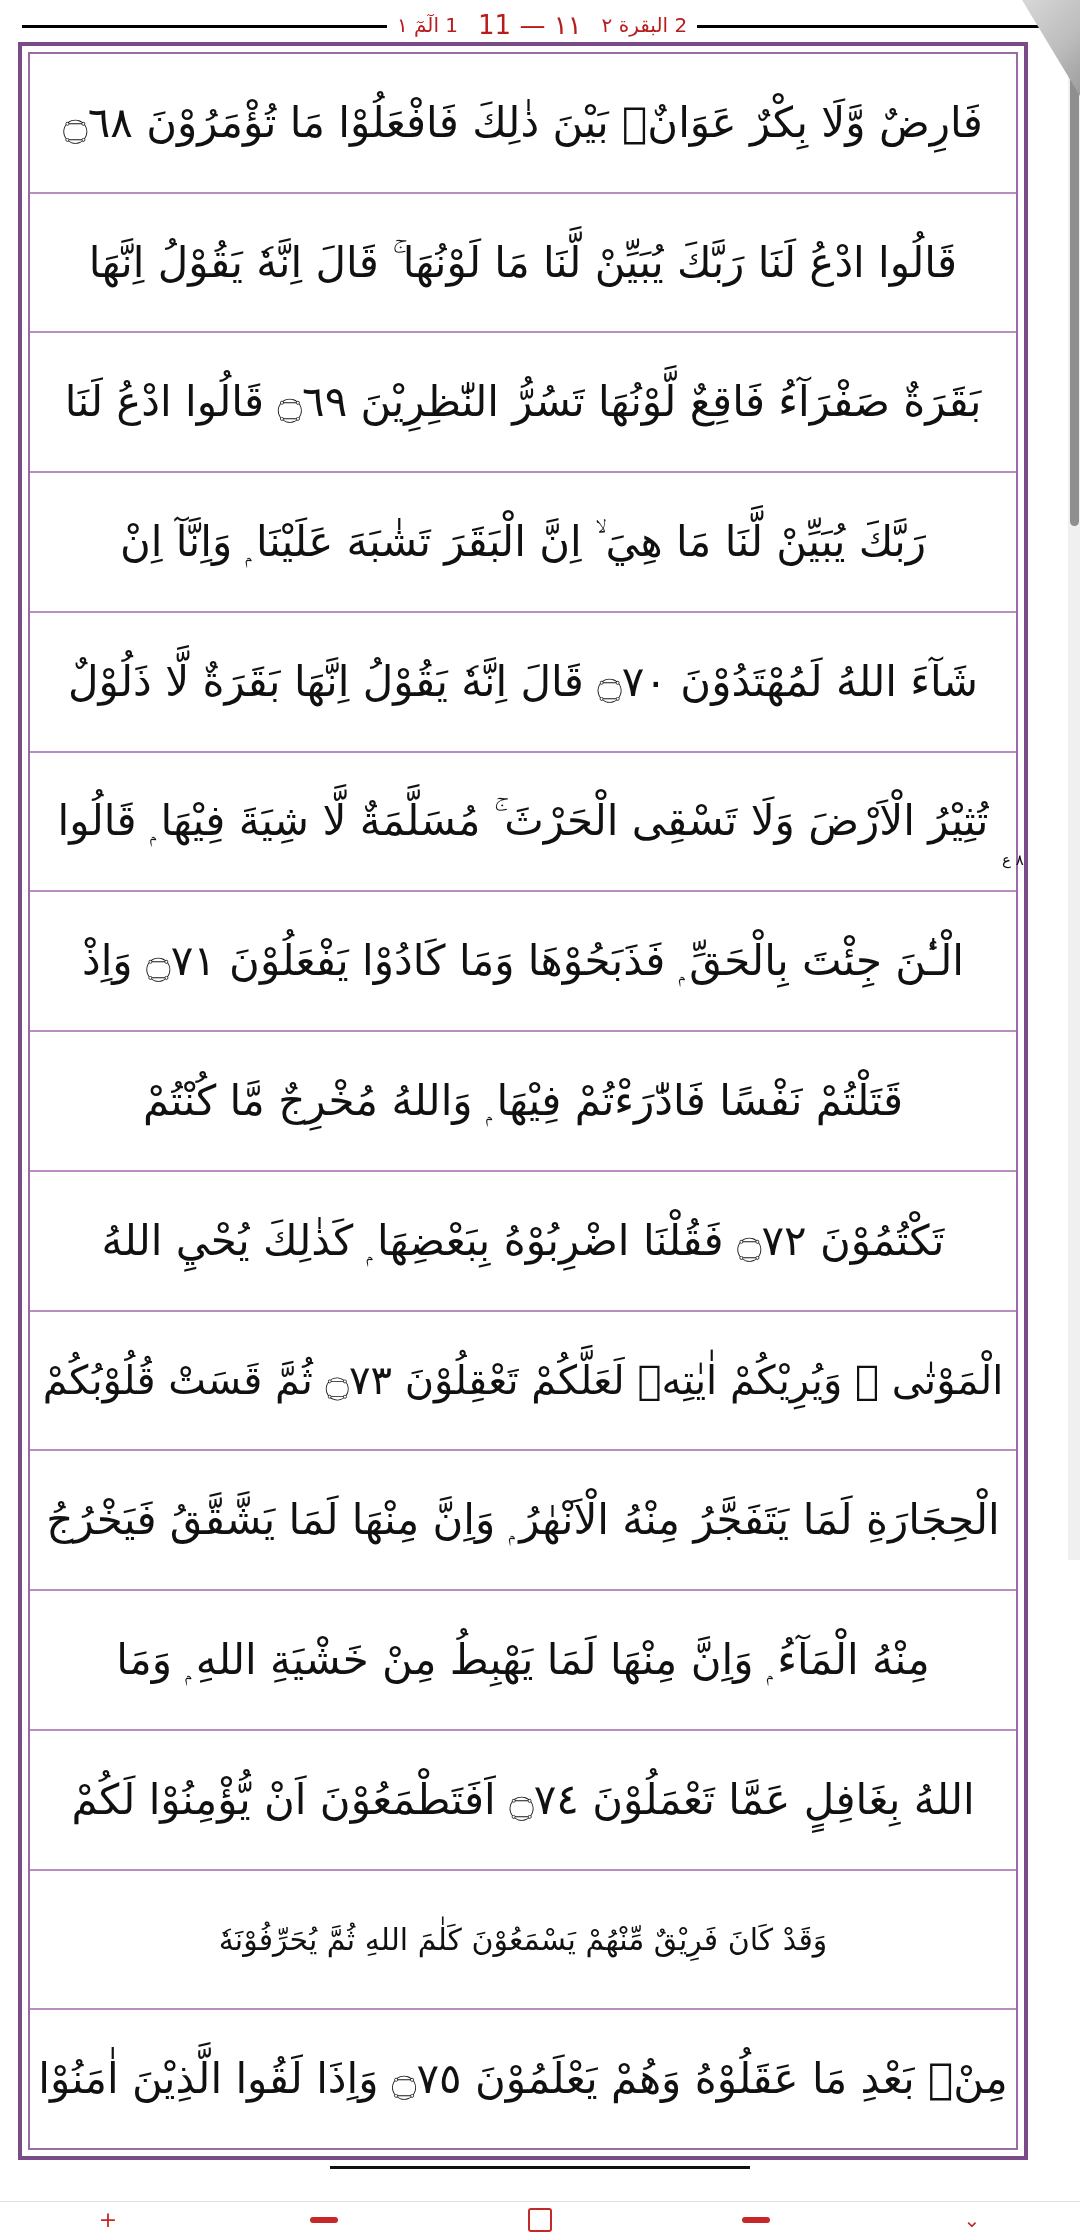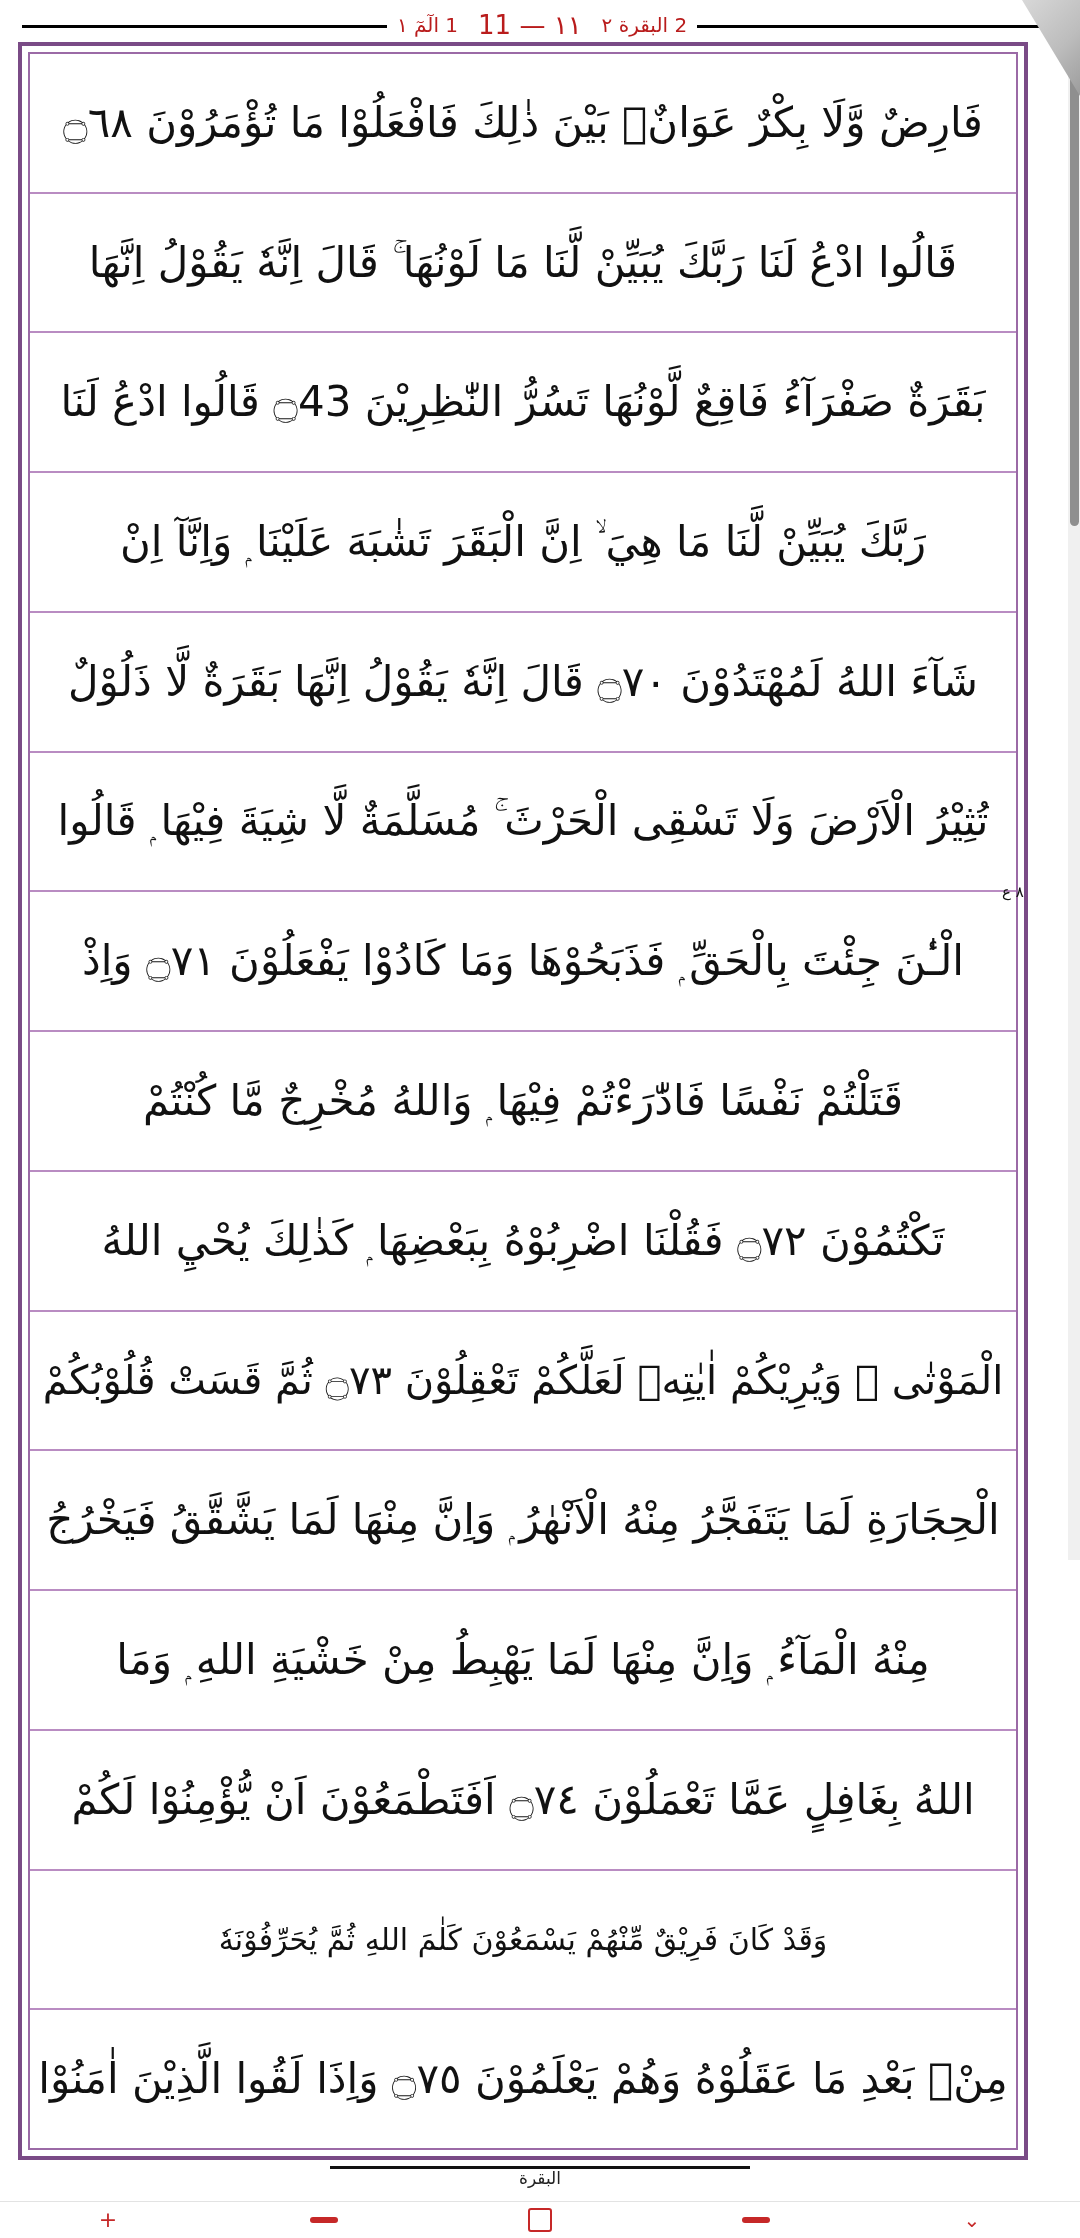--- a/index.html
+++ b/index.html
@@ -116,21 +116,20 @@
     position: absolute;
     right: -2px;
     top: 806px;
     width: 26px;
     font-family: "DejaVu Sans", sans-serif;
     font-size: 15px;
     color: #111;
     text-align: center;
     line-height: 1.1;
     direction: rtl;
-    margin-top: 32px;
   }
 
   
   .corner-artifact {
     position: absolute;
     top: 0;
     right: 0;
     width: 58px;
     height: 96px;
     background: linear-gradient(135deg, #d8d8d8 0%, #bdbdbd 55%, #9c9c9c 100%);
@@ -239,21 +238,21 @@
   <div class="frame-outer">
     <div class="frame-inner">
 
       <div class="aya-line">
           <div class="aya-text" style="font-size: 42px;">فَارِضٌ وَّلَا بِكْرٌ عَوَانٌۢ بَيْنَ ذٰلِكَ فَافْعَلُوْا مَا تُؤْمَرُوْنَ ۝٦٨</div>
         </div>
       <div class="aya-line">
           <div class="aya-text" style="font-size: 42px;">قَالُوا ادْعُ لَنَا رَبَّكَ يُبَيِّنْ لَّنَا مَا لَوْنُهَا ۚ قَالَ اِنَّهٗ يَقُوْلُ اِنَّهَا</div>
         </div>
       <div class="aya-line">
-          <div class="aya-text" style="font-size: 42px;">بَقَرَةٌ صَفْرَآءُ فَاقِعٌ لَّوْنُهَا تَسُرُّ النّٰظِرِيْنَ ۝43 قَالُوا ادْعُ لَنَا</div>
+          <div class="aya-text" style="font-size: 42px;">بَقَرَةٌ صَفْرَآءُ فَاقِعٌ لَّوْنُهَا تَسُرُّ النّٰظِرِيْنَ ۝٦٩ قَالُوا ادْعُ لَنَا</div>
         </div>
       <div class="aya-line">
           <div class="aya-text" style="font-size: 42px;">رَبَّكَ يُبَيِّنْ لَّنَا مَا هِيَ ۙ اِنَّ الْبَقَرَ تَشٰبَهَ عَلَيْنَا ۭ وَاِنَّآ اِنْ</div>
         </div>
       <div class="aya-line">
           <div class="aya-text" style="font-size: 42px;">شَآءَ اللهُ لَمُهْتَدُوْنَ ۝٧٠ قَالَ اِنَّهٗ يَقُوْلُ اِنَّهَا بَقَرَةٌ لَّا ذَلُوْلٌ</div>
         </div>
       <div class="aya-line">
           <div class="aya-text" style="font-size: 42px;">تُثِيْرُ الْاَرْضَ وَلَا تَسْقِى الْحَرْثَ ۚ مُسَلَّمَةٌ لَّا شِيَةَ فِيْهَا ۭ قَالُوا</div>
         </div>
@@ -284,21 +283,20 @@
       <div class="aya-line">
           <div class="aya-text" style="font-size: 42px;">مِنْۢ بَعْدِ مَا عَقَلُوْهُ وَهُمْ يَعْلَمُوْنَ ۝٧٥ وَاِذَا لَقُوا الَّذِيْنَ اٰمَنُوْا</div>
         </div>
 
     </div>
 
     <div class="side-mark">٨ ع</div>
   </div>
 
   <div class="bottom-rule"></div>
-  <div class="bottom-caption">البقرة</div>
 
   <div class="toolbar">
     <div class="tb-item">
       <span class="tb-plus">+</span>
     </div>
     <div class="tb-item">
       <span class="tb-pill"></span>
     </div>
     <div class="tb-item">
       <span class="tb-box"></span>

